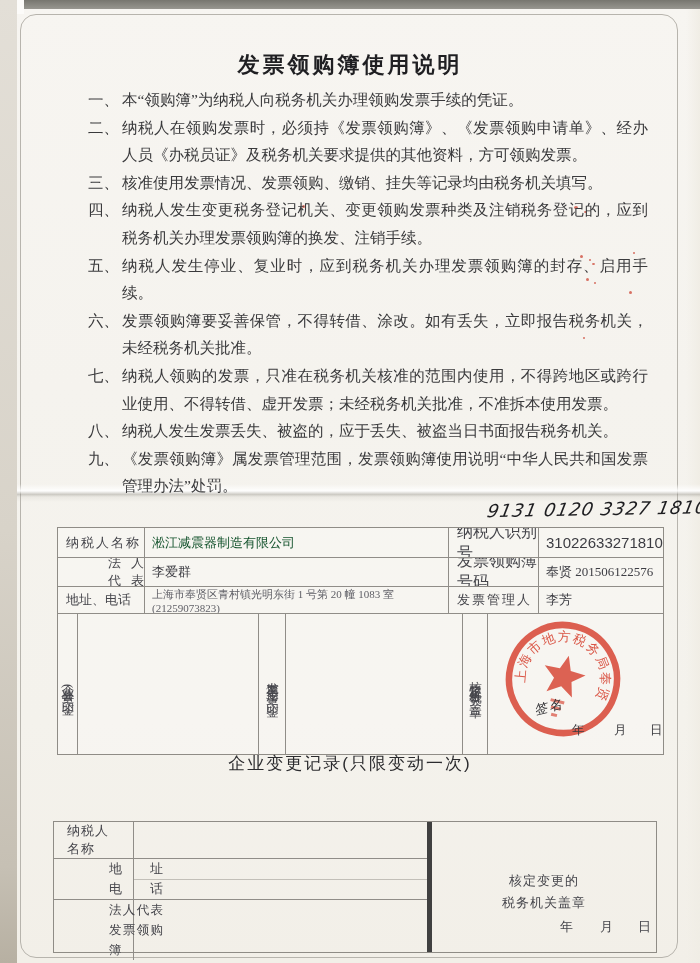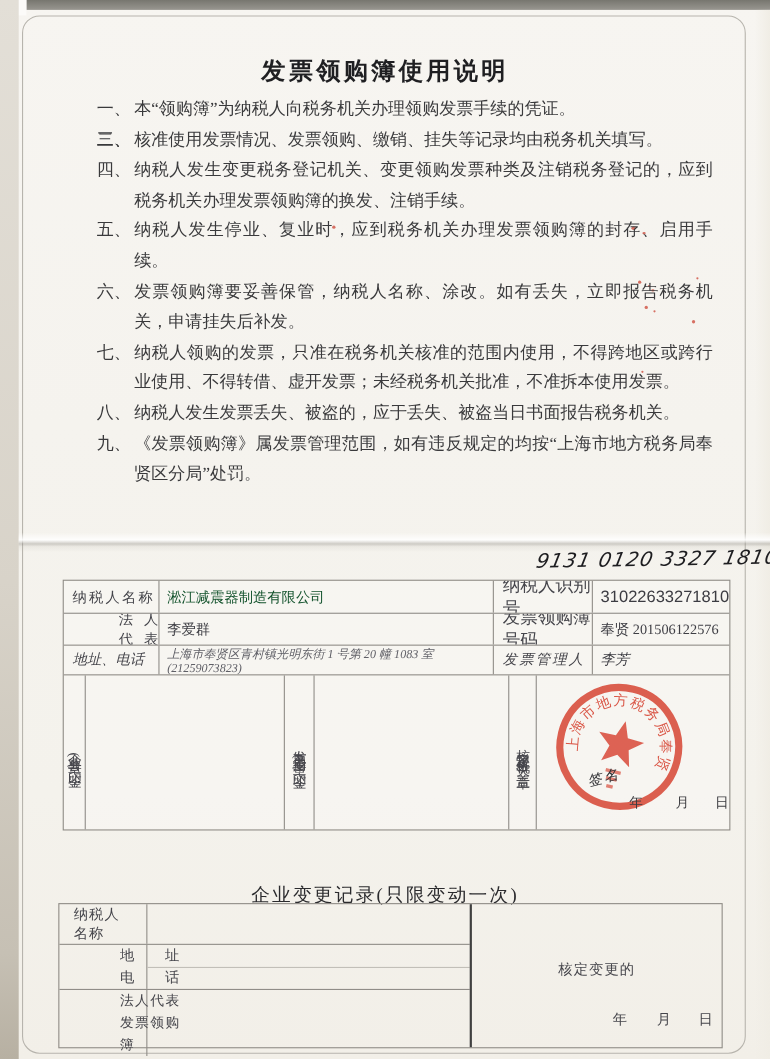--- a/index.html
+++ b/index.html
@@ -45,21 +45,21 @@
 
   
   .info-table { position:absolute; left:57px; top:527px; width:607px; height:228px;
     border:1px solid #8f8c86; background:rgba(255,255,255,0.25); font-size:13px; color:#3e3e44; }
   .it-row { display:flex; border-bottom:1px solid #908d88; }
   .it-row:last-child { border-bottom:none; }
   .cell { border-right:1px solid #908d88; display:flex; align-items:center; overflow:hidden; }
   .cell:last-child { border-right:none; }
   .lab { padding-left:8px; color:#45454b; }
   .val { padding-left:7px; }
-  .r1 { height:30px; } .r2 { height:29px; } .r3 { height:27px;font-style:italic; } .r4 { height:140px; }
+  .r1 { height:30px; } .r2 { height:29px; } .r3 { height:27px; } .r4 { height:140px; }
   .c-lab1 { width:87px; } .c-val1 { width:304px; } .c-lab2 { width:90px; } .c-val2 { width:124px; }
   .ls2 { letter-spacing:2px; }
   .spread { display:block; text-align:justify; text-align-last:justify;margin-left:42px; }
   .w70 { width:70px; }
   .val-company { color:#14532d; }
   .val-num { font-family:"Liberation Sans", sans-serif; font-size:15px; color:#3c3c42; }
   .val-addr { font-size:11px; color:#5f5f66; letter-spacing:0; }
   .lab-tight { font-size:16px; letter-spacing:0; }
   
   .c-s1 { width:20px; } .c-s2 { width:181px; } .c-s3 { width:27px; }
@@ -68,35 +68,35 @@
   .vlab span { writing-mode:vertical-rl; text-orientation:mixed; font-size:12.5px;
     letter-spacing:2.5px; color:#45454b; }
   .stamp-cell { position:relative; }
   .seal-svg { position:absolute; left:2px; top:2px; opacity:.92; }
   .sig-note { position:absolute; left:46px; top:84px; font-size:13px; color:#303034;
     font-style:italic; transform:rotate(-14deg); letter-spacing:2px; }
   .date-y { position:absolute; top:108px; font-size:12.5px; color:#3c3c40; }
   .dy1 { left:84px; } .dy2 { left:126px; } .dy3 { left:162px; }
 
   
-  .change-title { position:absolute; left:0; top:802px; width:700px; text-align:center;
-    font-family:Liberation Serif, serif; font-size:17px; letter-spacing:2px;
+  .change-title { position:absolute; left:0; top:752px; width:700px; text-align:center;
+    font-family:Liberation Sans, sans-serif; font-size:17px; letter-spacing:2px;
     color:#2b2b2e; font-weight:500; }
   .change-table { position:absolute; left:53px; top:821px; width:604px; height:132px;
     border:1px solid #8f8c86; display:flex; font-size:13px; color:#45454b; }
   .ct-left { width:373px; display:flex; flex-direction:column; }
   .ct-row { display:flex; border-bottom:1px solid #908d88; flex:1; }
   .ct-row:last-child { border-bottom:none; }
   .ct-lab { width:80px; border-right:1px solid #908d88; display:flex; flex-direction:column;
     justify-content:center; padding:0 13px; }
   .ct-lab .spread { width:54px; line-height:20px; }
   .ct-val { flex:1; display:flex; flex-direction:column; }
   .ct-val .half { flex:1; }
   .ct-val .half.divided { border-bottom:1px solid #c2bfb8; }
-  .ct-right { width:229px; border-left:2px solid #404040; position:relative; }
+  .ct-right { width:229px; border-left:5px solid #404040; position:relative; }
   .ct-right .l1 { position:absolute; left:0; top:50px; width:100%; text-align:center; letter-spacing:1px; }
   .ct-right .l2 { position:absolute; left:0; top:72px; width:100%; text-align:center; letter-spacing:1px; }
   .cd-y { position:absolute; top:96px; font-size:13px; }
   .cd1 { left:128px; } .cd2 { left:168px; } .cd3 { left:206px; }
 </style>
 </head>
 <body>
 
 <div class="paper"></div>
 <div class="page-outline"></div>
@@ -115,28 +115,28 @@
 <div class="speck" style="left:586px;top:278px;width:3px;height:3px"></div>
 <div class="speck" style="left:594px;top:282px;width:2px;height:2px"></div>
 <div class="speck" style="left:633px;top:252px;width:2px;height:2px"></div>
 <div class="speck" style="left:629px;top:291px;width:3px;height:3px"></div>
 <div class="speck" style="left:583px;top:337px;width:2px;height:2px"></div>
 
 <h1 class="doc-title">发票领购簿使用说明</h1>
 
 <ol class="instructions">
   <li><span class="num">一、</span><span>本“领购簿”为纳税人向税务机关办理领购发票手续的凭证。</span></li>
-  <li><span class="num">二、</span></li>
+  <li><span class="num">二、</span><span>纳税人在领购发票时，必须持《发票领购簿》、《发票领购申请单》、经办人员《办税员证》及税务机关要求提供的其他资料，方可领购发票。</span></li>
   <li><span class="num">三、</span><span>核准使用发票情况、发票领购、缴销、挂失等记录均由税务机关填写。</span></li>
   <li><span class="num">四、</span><span>纳税人发生变更税务登记机关、变更领购发票种类及注销税务登记的，应到税务机关办理发票领购簿的换发、注销手续。</span></li>
   <li><span class="num">五、</span><span>纳税人发生停业、复业时，应到税务机关办理发票领购簿的封存、启用手续。</span></li>
-  <li><span class="num">六、</span><span>发票领购簿要妥善保管，纳税人名称、涂改。如有丢失，立即报告税务机关，申请挂失后补发。</span></li>
+  <li><span class="num">六、</span><span>发票领购簿要妥善保管，不得转借、涂改。如有丢失，立即报告税务机关，未经税务机关批准。</span></li>
   <li><span class="num">七、</span><span>纳税人领购的发票，只准在税务机关核准的范围内使用，不得跨地区或跨行业使用、不得转借、虚开发票；未经税务机关批准，不准拆本使用发票。</span></li>
   <li><span class="num">八、</span><span>纳税人发生发票丢失、被盗的，应于丢失、被盗当日书面报告税务机关。</span></li>
-  <li><span class="num">九、</span><span>《发票领购簿》属发票管理范围，如有违反规定的均按“上海市地方税务局奉贤区分局”处罚。</span></li>
+  <li><span class="num">九、</span><span>《发票领购簿》属发票管理范围，发票领购簿使用说明“中华人民共和国发票管理办法”处罚。</span></li>
 </ol>
 
 <div class="hand-code">9131 0120 3327 18107 K</div>
 
 <div class="info-table">
   <div class="it-row r1">
     <div class="cell c-lab1 lab ls2">纳税人名称</div>
     <div class="cell c-val1 val val-company">淞江减震器制造有限公司</div>
     <div class="cell c-lab2 lab lab-tight">纳税人识别号</div>
     <div class="cell c-val2 val val-num">310226332718107</div>
@@ -210,17 +210,18 @@
     <div class="ct-row">
       <div class="ct-lab">
         <span class="spread" style="font-size:12.5px">法人代表</span>
         <span class="spread" style="font-size:12.5px">发票领购簿</span>
       </div>
       <div class="ct-val"></div>
     </div>
   </div>
   <div class="ct-right">
     <div class="l1">核定变更的</div>
+    <div class="l2">税务机关盖章</div>
     <span class="cd-y cd1">年</span>
     <span class="cd-y cd2">月</span>
     <span class="cd-y cd3">日</span>
   </div>
 </div>
 
 </body></html>

